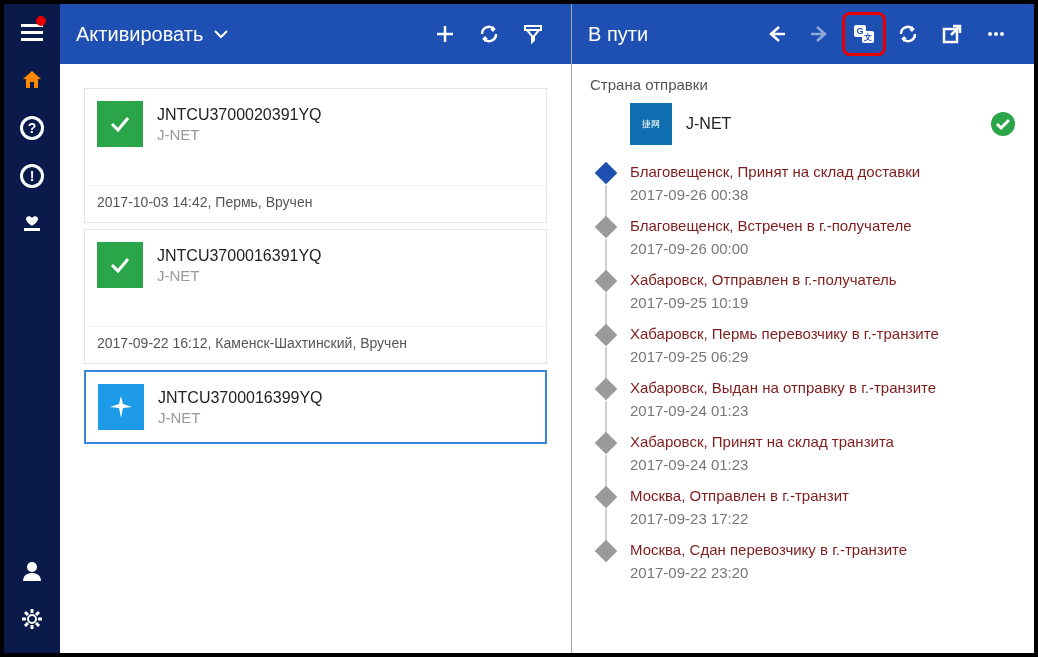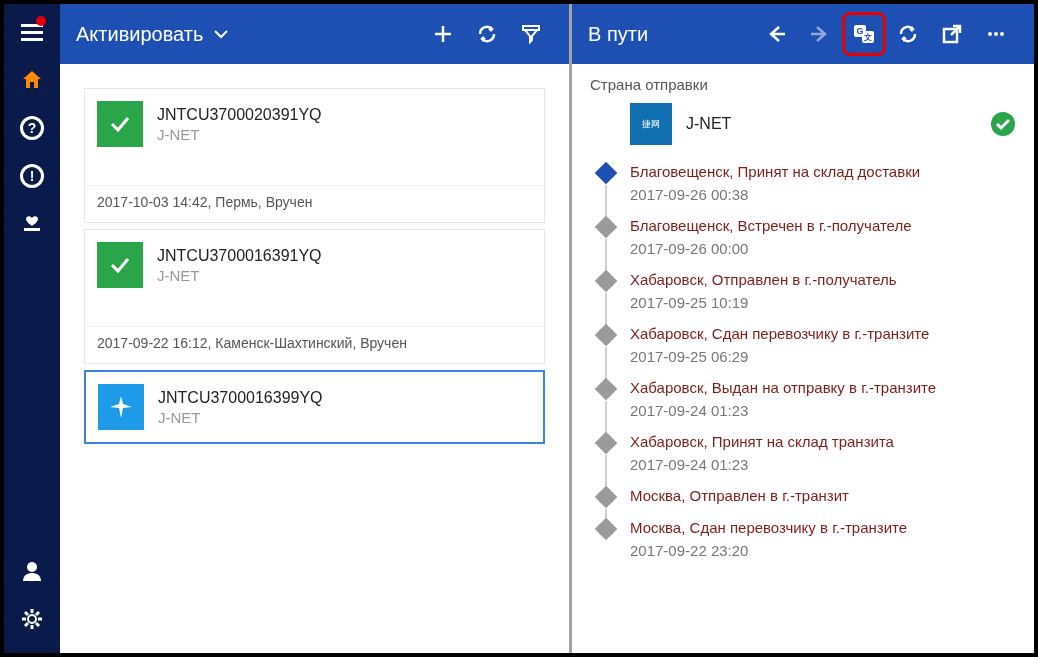--- a/index.html
+++ b/index.html
@@ -7,21 +7,21 @@
   .app { display: flex; width: 100%; height: 100%; border: 4px solid #000; }
   
   
   .sidebar { width: 56px; background: #0a1a4a; display: flex; flex-direction: column; align-items: center; padding-top: 8px; }
   .sidebar-item { width: 40px; height: 40px; display: flex; align-items: center; justify-content: center; margin-bottom: 8px; color: #fff; position: relative; cursor: pointer; }
   .sidebar-bottom { margin-top: auto; margin-bottom: 8px; }
   .menu-dot { position: absolute; top: 4px; right: 6px; width: 10px; height: 10px; background: #e60000; border-radius: 50%; }
   
   
   .columns { flex: 1; display: flex; background: #fff; }
-  .col-left { width: 512px; display: flex; flex-direction: column; border-right: 3px solid #a3a3a3; }
+  .col-left { width: 512px; display: flex; flex-direction: column; border-right: 1px solid #a3a3a3; }
   .col-right { flex: 1; display: flex; flex-direction: column; }
   
   
   .col-header { height: 60px; background: #1e4fb3; color: #fff; display: flex; align-items: center; padding: 0 16px; }
   .col-header-title { font-size: 20px; font-weight: 400; margin-right: auto; display: flex; align-items: center; gap: 10px; }
   .hdr-btn { width: 44px; height: 44px; display: flex; align-items: center; justify-content: center; cursor: pointer; color: #fff; }
   .hdr-btn.highlight { border: 3px solid #e60000; border-radius: 8px; background: #1e4fb3; }
   
   
   .list { padding: 24px; overflow-y: auto; }
@@ -263,21 +263,21 @@
             <div class="tl-item">
               <div class="tl-marker inactive"></div>
               <div class="tl-text">
                 <div class="event">Хабаровск, Отправлен в г.-получатель</div>
                 <div class="time">2017-09-25 10:19</div>
               </div>
             </div>
             <div class="tl-item">
               <div class="tl-marker inactive"></div>
               <div class="tl-text">
-                <div class="event">Хабаровск, Сдан перевозчику в г.-транзите</div>
+                <div class="event">Хабаровск, Пермь перевозчику в г.-транзите</div>
                 <div class="time">2017-09-25 06:29</div>
               </div>
             </div>
             <div class="tl-item">
               <div class="tl-marker inactive"></div>
               <div class="tl-text">
                 <div class="event">Хабаровск, Выдан на отправку в г.-транзите</div>
                 <div class="time">2017-09-24 01:23</div>
               </div>
             </div>
@@ -285,20 +285,21 @@
               <div class="tl-marker inactive"></div>
               <div class="tl-text">
                 <div class="event">Хабаровск, Принят на склад транзита</div>
                 <div class="time">2017-09-24 01:23</div>
               </div>
             </div>
             <div class="tl-item">
               <div class="tl-marker inactive"></div>
               <div class="tl-text">
                 <div class="event">Москва, Отправлен в г.-транзит</div>
+                <div class="time">2017-09-23 17:22</div>
               </div>
             </div>
             <div class="tl-item">
               <div class="tl-marker inactive"></div>
               <div class="tl-text">
                 <div class="event">Москва, Сдан перевозчику в г.-транзите</div>
                 <div class="time">2017-09-22 23:20</div>
               </div>
             </div>
           </div>

